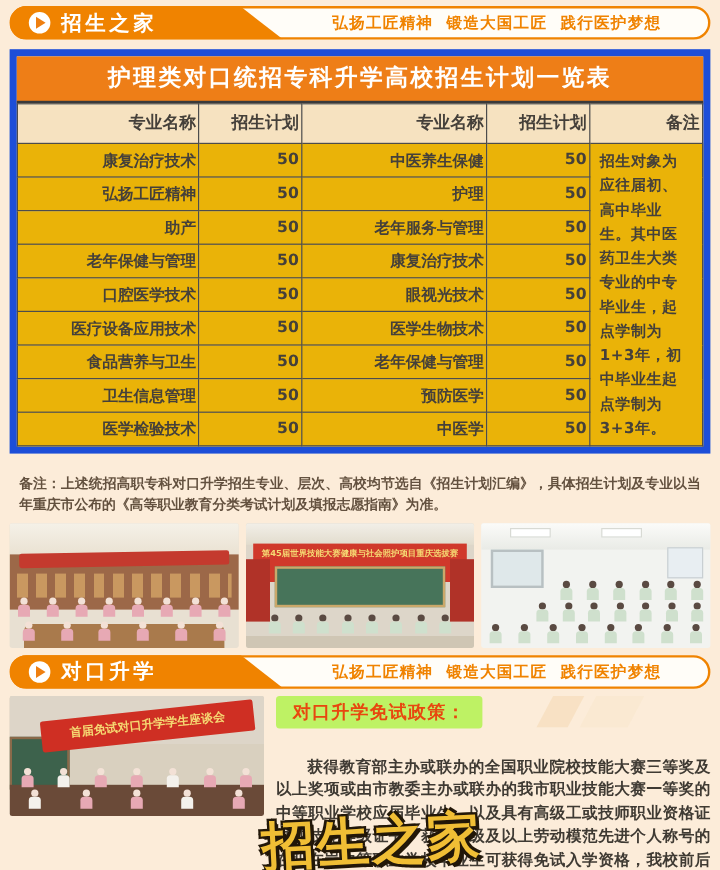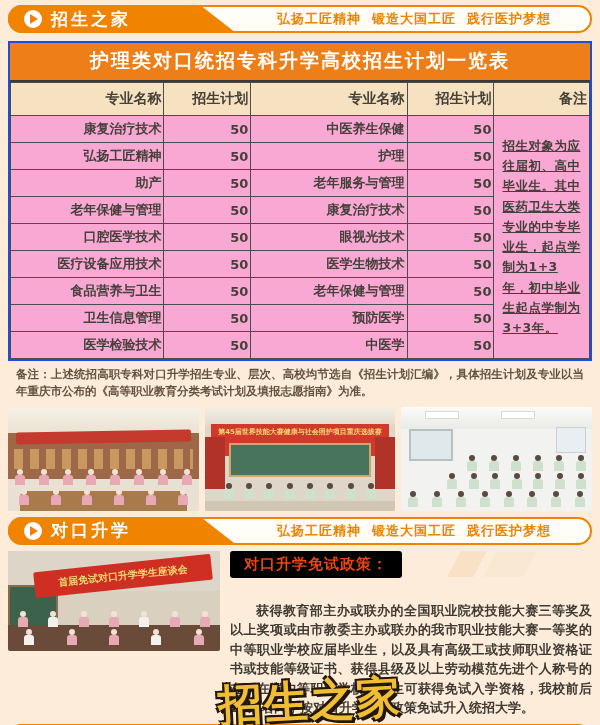--- a/index.html
+++ b/index.html
@@ -21,29 +21,29 @@
   .play { width:18px; height:18px; border-radius:50%; background:#fff;
     display:inline-flex; align-items:center; justify-content:center; flex:0 0 auto; }
   .play .tri { width:0; height:0; border-left:8px solid #ef7f10;
     border-top:5px solid transparent; border-bottom:5px solid transparent; margin-left:2px; }
   .sec-title { color:#fff; font-size:17px; font-weight:bold; letter-spacing:3px; margin-left:9px; }
   .slogan { position:absolute; left:236px; right:8px; top:0; bottom:0;
     display:flex; align-items:center; justify-content:center;
     color:#f08300; font-weight:bold; font-size:13px; letter-spacing:1px; white-space:pre; }
 
   
-  .table-block { margin:8px 8px 0; border:2px solid #1d4ed8; background:#fdf7de; }
+  .table-block { margin:8px 8px 12px; border:6px solid #1d4ed8; background:#fdf7de; }
   .table-title { background:#ee7e17; color:#fff; font-size:19px; font-weight:bold;
     text-align:center; letter-spacing:2px; padding:5px 0 6px; border-bottom:2px solid #3a3a3a; }
   table { width:100%; border-collapse:collapse; table-layout:fixed; }
   th,td { border:1px solid #4c4c4c; text-align:right; color:#45403a; }
   th { background:#f6e2c0; font-size:14px; font-weight:bold; padding:7px 2px; }
-  td { background:#f9a8d4; font-size:13px; font-weight:600; padding:4px 2px; }
+  td { background:#eab308; font-size:13px; font-weight:600; padding:4px 2px; }
   td.remark { text-align:left; vertical-align:middle; padding:4px 8px;
-    font-size:12.5px; line-height:1.62; font-weight:600; letter-spacing:0.5px;text-decoration:underline; }
+    font-size:12.5px; line-height:1.62; font-weight:600; letter-spacing:0.5px; }
 
   .note { color:#63513f; font-size:11.5px; font-weight:600; line-height:1.5;
     padding:5px 16px 2px; text-align:justify; }
 
   
   .photos { display:flex; gap:6px; margin:4px 8px 0; height:104px; }
   .ph { position:relative; flex:1; overflow:hidden; border-radius:2px; background:#e8e0d2; }
   .abs { position:absolute; }
   .crowd { position:absolute; display:flex; justify-content:space-around; width:100%; }
   .pp { display:inline-block; width:10px; height:16px; position:relative; }
@@ -55,21 +55,21 @@
   .pp.pink::after { background:#e7a9b4; }
   .pp.white::before { background:#f3e1d6; }
   .pp.white::after { background:#f4f1ec; }
   .banner-txt { color:#f5d872; font-weight:bold; white-space:nowrap; overflow:hidden; }
 
   
   .row2 { display:flex; gap:10px; margin:6px 8px 0; }
   .meet-photo { position:relative; width:212px; height:100px; overflow:hidden;
     border-radius:2px; background:#d9d0bf; flex:0 0 auto; }
   .exempt { flex:1; position:relative; }
-  .exempt-title { display:inline-block; background:#000000; color:#e8470f;
+  .exempt-title { display:inline-block; background:#bef264; color:#e8470f;
     font-size:15px; font-weight:bold; padding:4px 14px; border-radius:3px; letter-spacing:1px; }
   .deco1,.deco2 { position:absolute; top:0; height:26px; background:#f6ddbb;
     transform:skewX(-28deg); opacity:.7; }
   .deco1 { right:112px; width:26px; }
   .deco2 { right:62px; width:40px; background:#f9e8cf; }
   .exempt-body { margin-top:23px; color:#3f3a33; font-size:13px; font-weight:bold;
     line-height:1.5; text-align:justify; text-indent:2em; }
 
   .watermark { position:absolute; left:218px; top:672px; font-size:44px; font-weight:bold;
     color:#f0be35; transform:rotate(-3deg); letter-spacing:2px; z-index:9;

